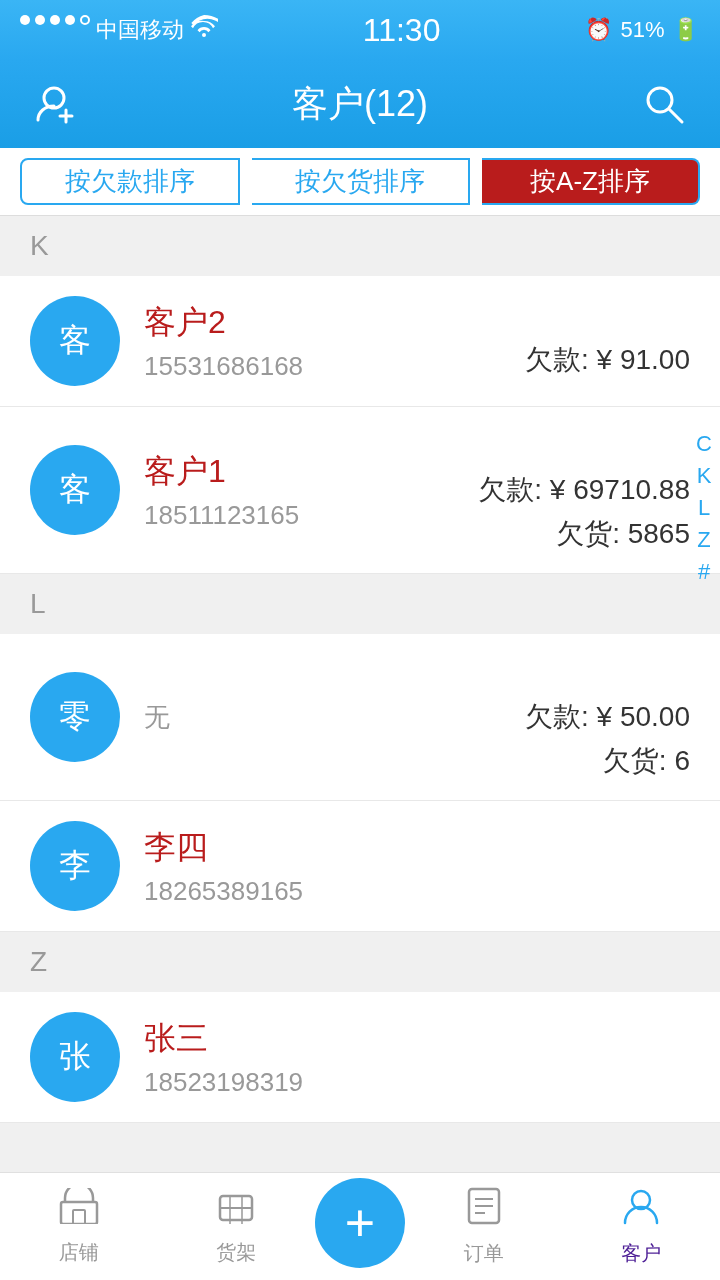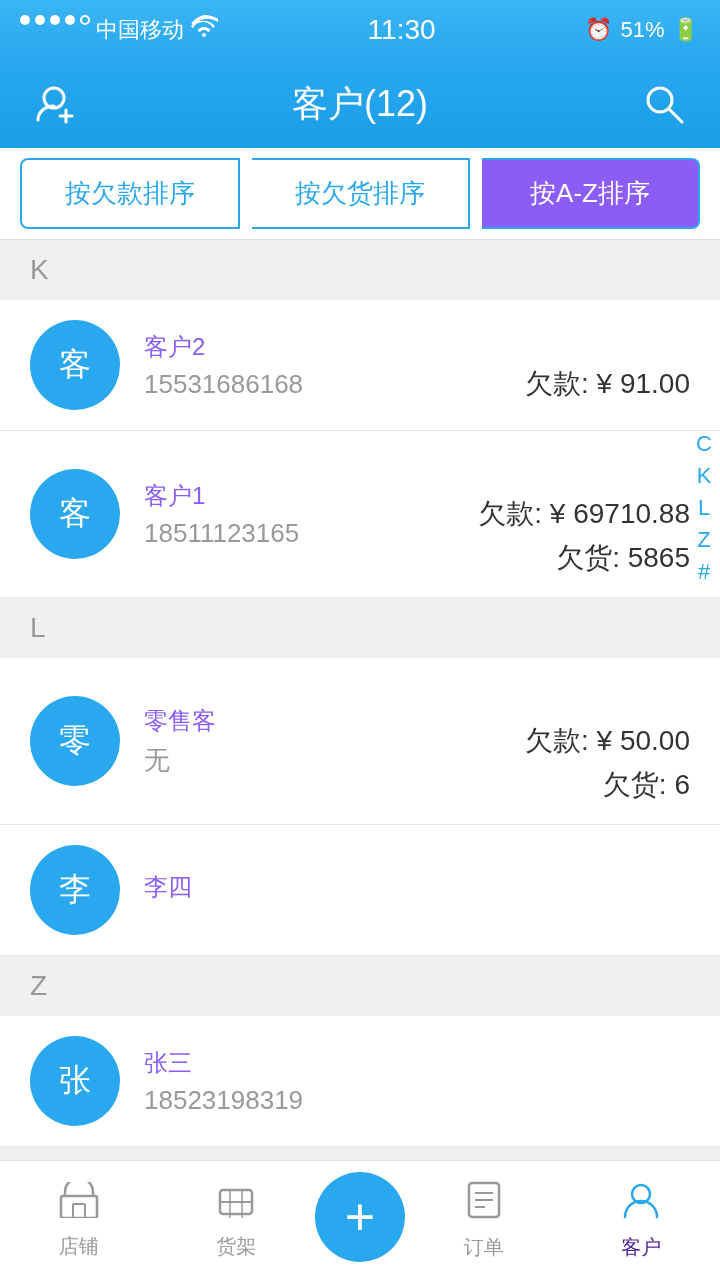--- a/index.html
+++ b/index.html
@@ -22,21 +22,21 @@
       padding: 0 20px;
       color: white;
       font-size: 24px;
     }
     .status-left { display: flex; gap: 6px; }
     .status-dots { display: flex; gap: 5px; }
     .status-dot { width: 10px; height: 10px; border-radius: 50%; background: white; }
     .status-dot.empty { background: transparent; border: 2px solid white; }
     .status-carrier { font-size: 22px; }
     .wifi-icon { font-size: 20px; }
-    .status-center { font-size: 28px; font-weight: 500; }
+    .status-center { font-size: 32px; font-weight: 500; }
     .status-right { display: flex; align-items: center; gap: 8px; font-size: 22px; }
 
     
     .header {
       height: 88px;
       background: linear-gradient(180deg, #29a8f0 0%, #1a9ee6 100%);
       display: flex;
       align-items: center;
       justify-content: space-between;
       padding: 0 30px;
@@ -44,39 +44,39 @@
     }
     .header-add-icon { width: 52px; height: 52px; display: flex; align-items: center; justify-content: center; }
     .header-title { font-size: 36px; font-weight: 400; }
     .header-search-icon { width: 52px; height: 52px; display: flex; align-items: center; justify-content: center; }
 
     
     .sort-tabs {
       display: flex;
       background: white;
       border-bottom: 1px solid #ddd;
-      height: 92px;
+      height: 68px;
       padding: 10px 20px;
       gap: 12px;
     }
     .sort-tab {
       flex: 1;
       display: flex;
       align-items: center;
       justify-content: center;
       font-size: 26px;
       border-radius: 8px;
       cursor: pointer;
       color: #29a8f0;
       border: 2px solid #29a8f0;
     }
     .sort-tab + .sort-tab { border-left: none; border-radius: 0; }
     .sort-tab:first-child { border-radius: 8px 0 0 8px; }
     .sort-tab:last-child { border-radius: 0 8px 8px 0; }
-    .sort-tab.active { background: #8b5cf6; color: white; }
+    .sort-tab.active { background: #b91c1c; color: white; }
 
     
     .section-header {
       background: #f0f0f0;
       padding: 14px 30px;
       font-size: 28px;
       color: #999;
       font-weight: 400;
     }
 
@@ -97,21 +97,21 @@
       background: #29a8f0;
       color: white;
       display: flex;
       align-items: center;
       justify-content: center;
       font-size: 32px;
       flex-shrink: 0;
       margin-right: 24px;
     }
     .customer-info { flex: 1; }
-    .customer-name { font-size: 24px; color: #8b5cf6; margin-bottom: 6px; }
+    .customer-name { font-size: 32px; color: #b91c1c; margin-bottom: 6px; }
     .customer-phone { font-size: 26px; color: #999; }
     .customer-stats { text-align: right; }
     .customer-debt { font-size: 28px; color: #333; margin-bottom: 6px; margin-top: 44px; }
     .customer-goods { font-size: 28px; color: #333; }
 
     
     .index-sidebar {
       position: fixed;
       right: 0;
       top: 420px;
@@ -127,21 +127,21 @@
       color: #29a8f0;
       line-height: 28px;
     }
 
     
     .bottom-nav {
       position: fixed;
       bottom: 0;
       left: 0;
       width: 720px;
-      height: 120px;
+      height: 108px;
       background: white;
       border-top: 1px solid #e0e0e0;
       display: flex;
       align-items: center;
       justify-content: space-around;
     }
     .nav-item {
       display: flex;
       flex-direction: column;
       align-items: center;
@@ -256,35 +256,35 @@
   </div>
 
   <div class="section-header">L</div>
   <div class="customer-list">
 
     <div class="customer-item">
       <div class="customer-avatar">
         <span>零</span>
       </div>
       <div class="customer-info">
-        <div class="customer-name">零售客</div>
         <div class="customer-phone">无</div>
       </div>
       <div class="customer-stats">
         <div class="customer-debt">欠款: ¥ 50.00</div>
         <div class="customer-goods">欠货: 6</div>
       </div>
     </div>
 
     <div class="customer-item">
       <div class="customer-avatar">
         <span>李</span>
       </div>
       <div class="customer-info">
         <div class="customer-name">李四</div>
+        <div class="customer-phone">18265389165</div>
       </div>
       <div class="customer-stats"></div>
     </div>
   </div>
 
   <div class="section-header">Z</div>
   <div class="customer-list">
 
     <div class="customer-item">
       <div class="customer-avatar">

